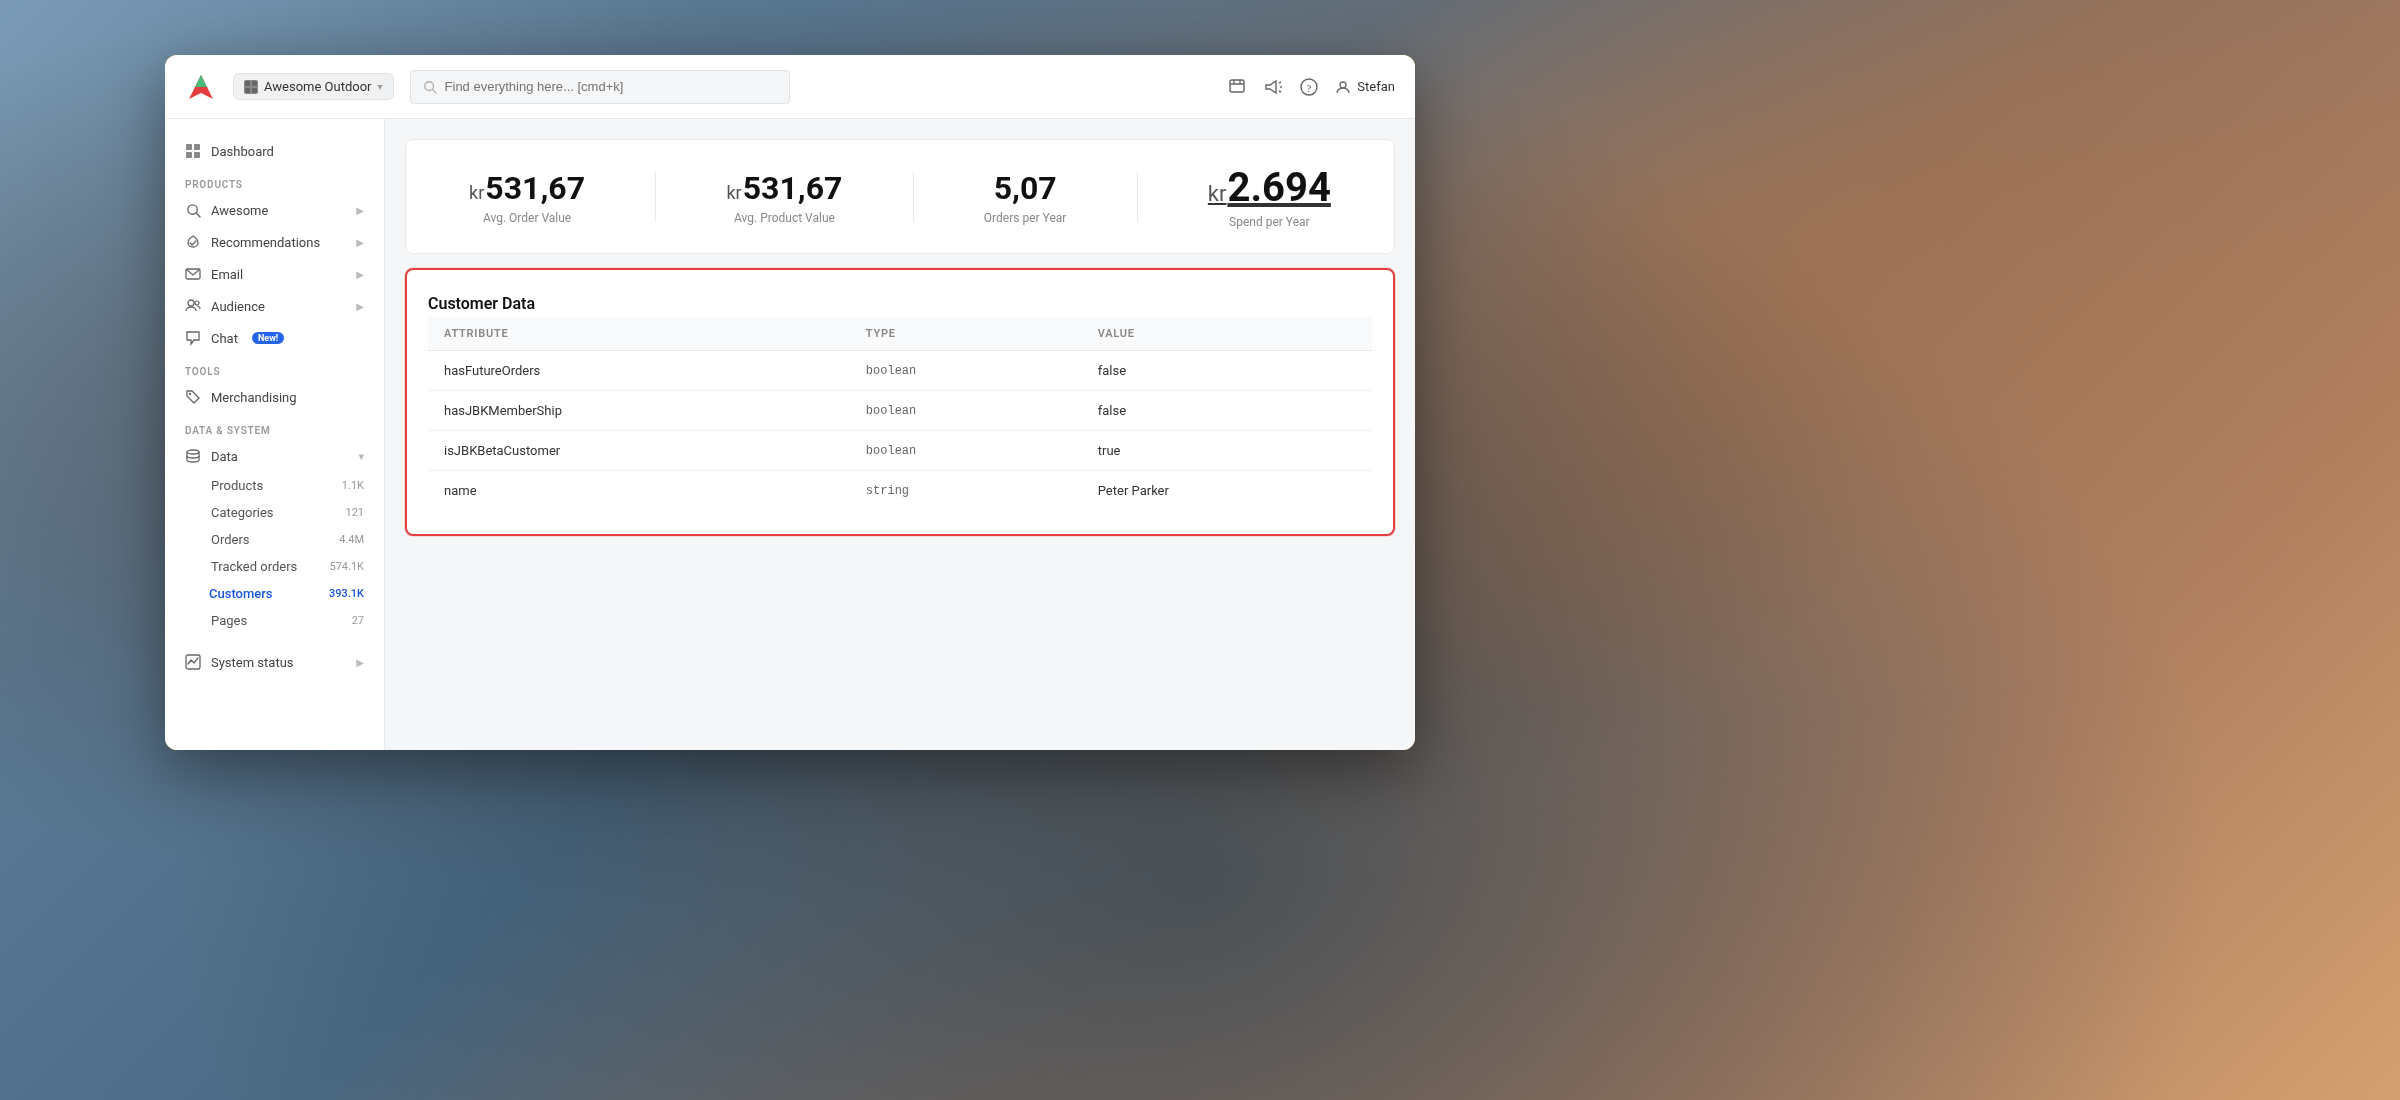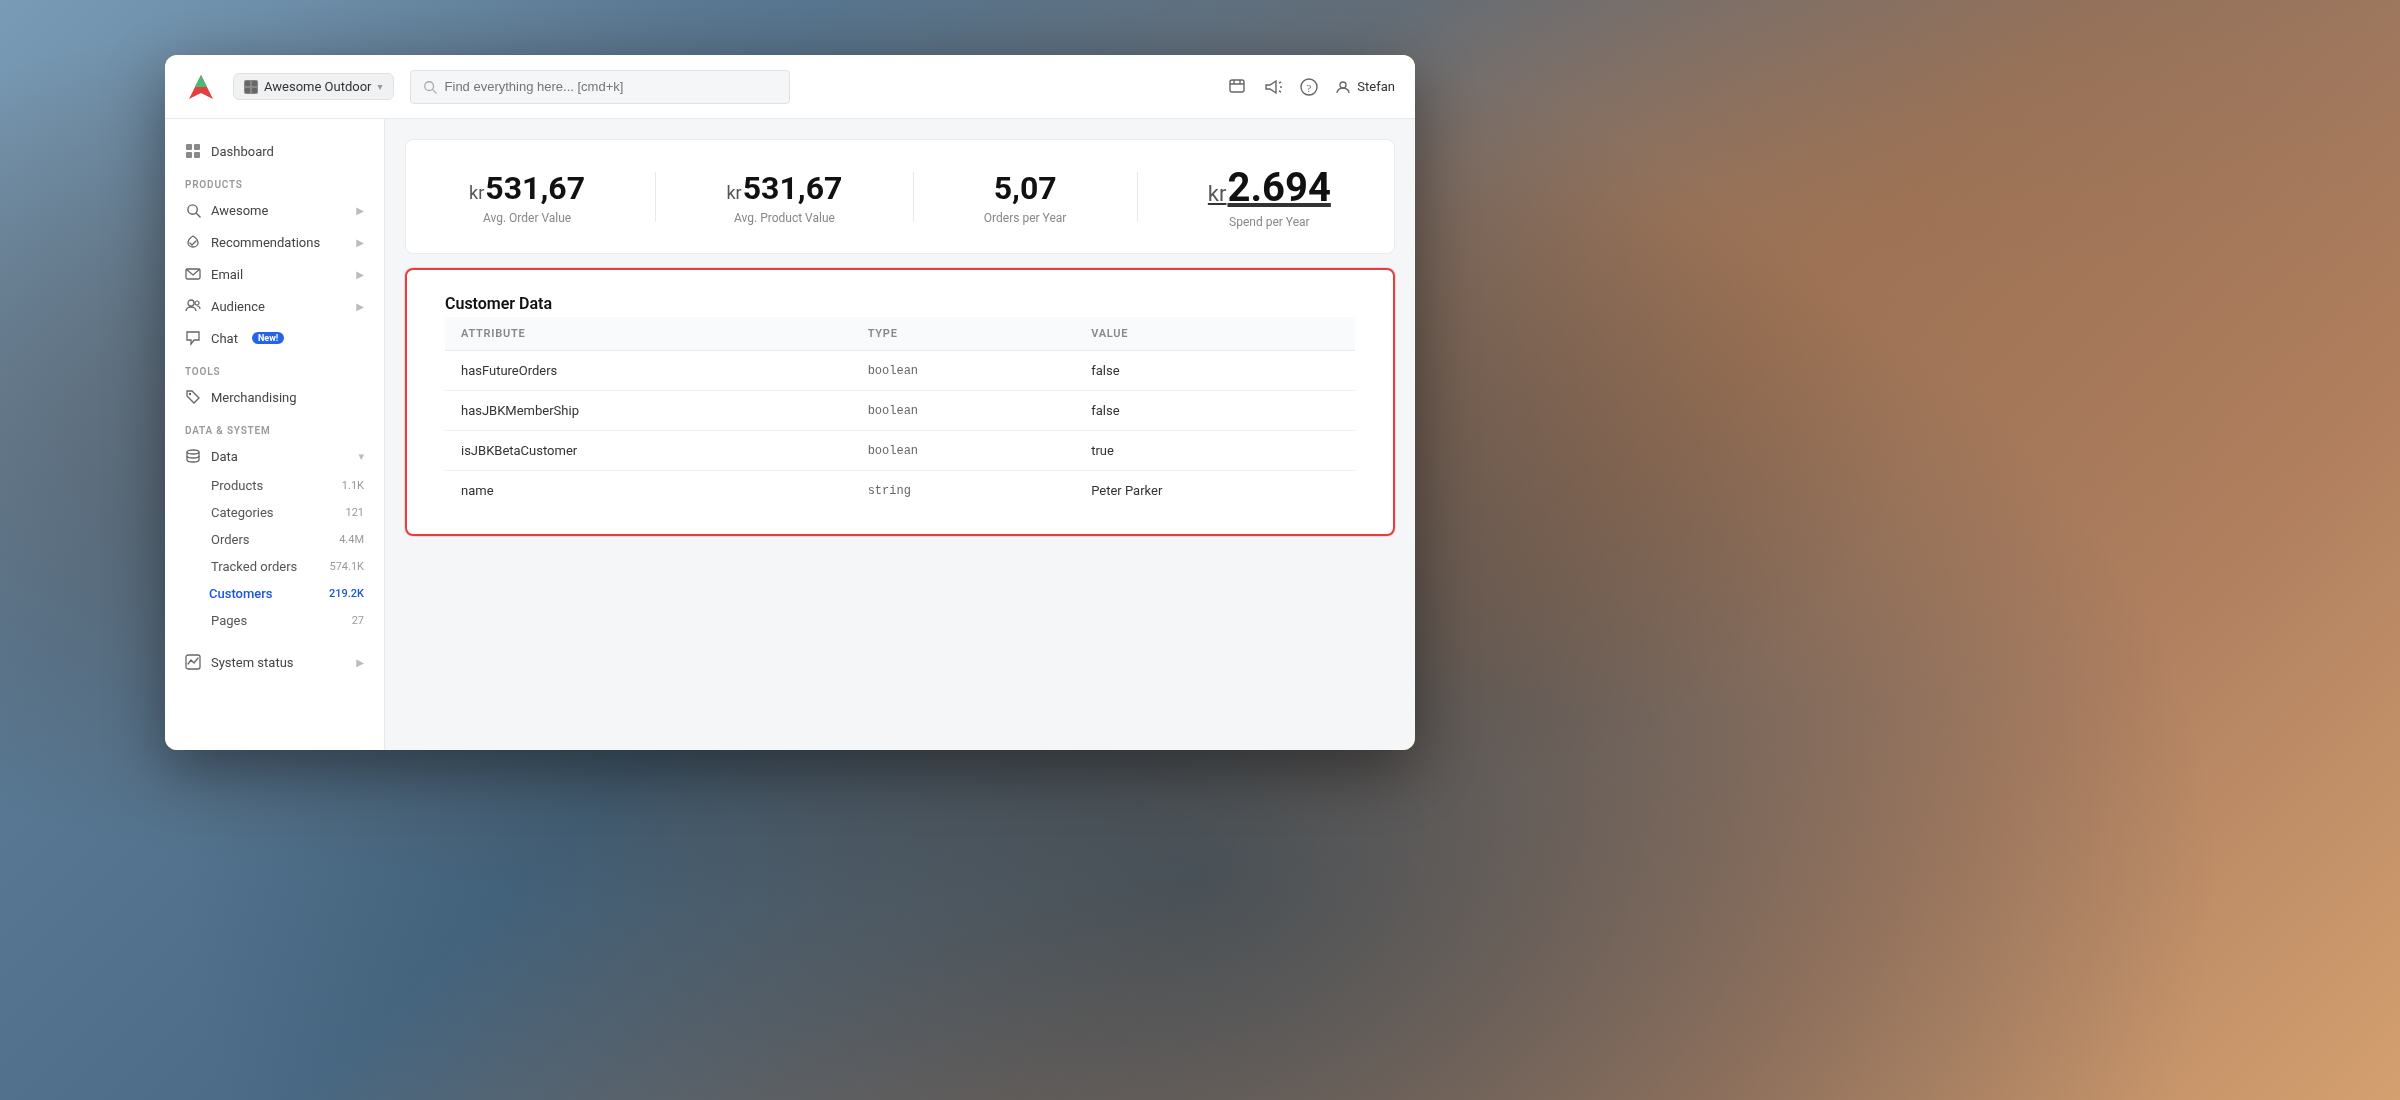--- a/index.html
+++ b/index.html
@@ -240,21 +240,21 @@
     }
     .stat-divider {
       width: 1px;
       height: 50px;
       background: #e8e9eb;
     }
     
     .customer-data-card {
       background: #fff;
       border-radius: 8px;
-      padding: 24px 38px;
+      padding: 24px 21px;
       border: 2px solid #e53e3e;
       box-shadow: 0 0 0 1px rgba(229,62,62,0.15);
     }
     .card-title {
       font-size: 16px;
       font-weight: 600;
       color: #111;
       margin-bottom: 4px;
     }
     .card-subtitle {
@@ -472,21 +472,21 @@
       <div class="sidebar-sub-item">
         <span>Orders</span>
         <span class="sidebar-sub-count">4.4M</span>
       </div>
       <div class="sidebar-sub-item">
         <span>Tracked orders</span>
         <span class="sidebar-sub-count">574.1K</span>
       </div>
       <div class="sidebar-sub-item active">
         <span>Customers</span>
-        <span class="sidebar-sub-count" style="color:#1a56db;">219.2K</span>
+        <span class="sidebar-sub-count" style="color:#1a56db;">393.1K</span>
       </div>
       <div class="sidebar-sub-item">
         <span>Pages</span>
         <span class="sidebar-sub-count">27</span>
       </div>
 
       <div class="sidebar-item" style="margin-top:12px;">
         <span class="sidebar-icon">
           <svg width="16" height="16" viewBox="0 0 16 16" fill="none">
             <rect x="1" y="1" width="14" height="14" rx="2" stroke="#666" stroke-width="1.3"></rect>

